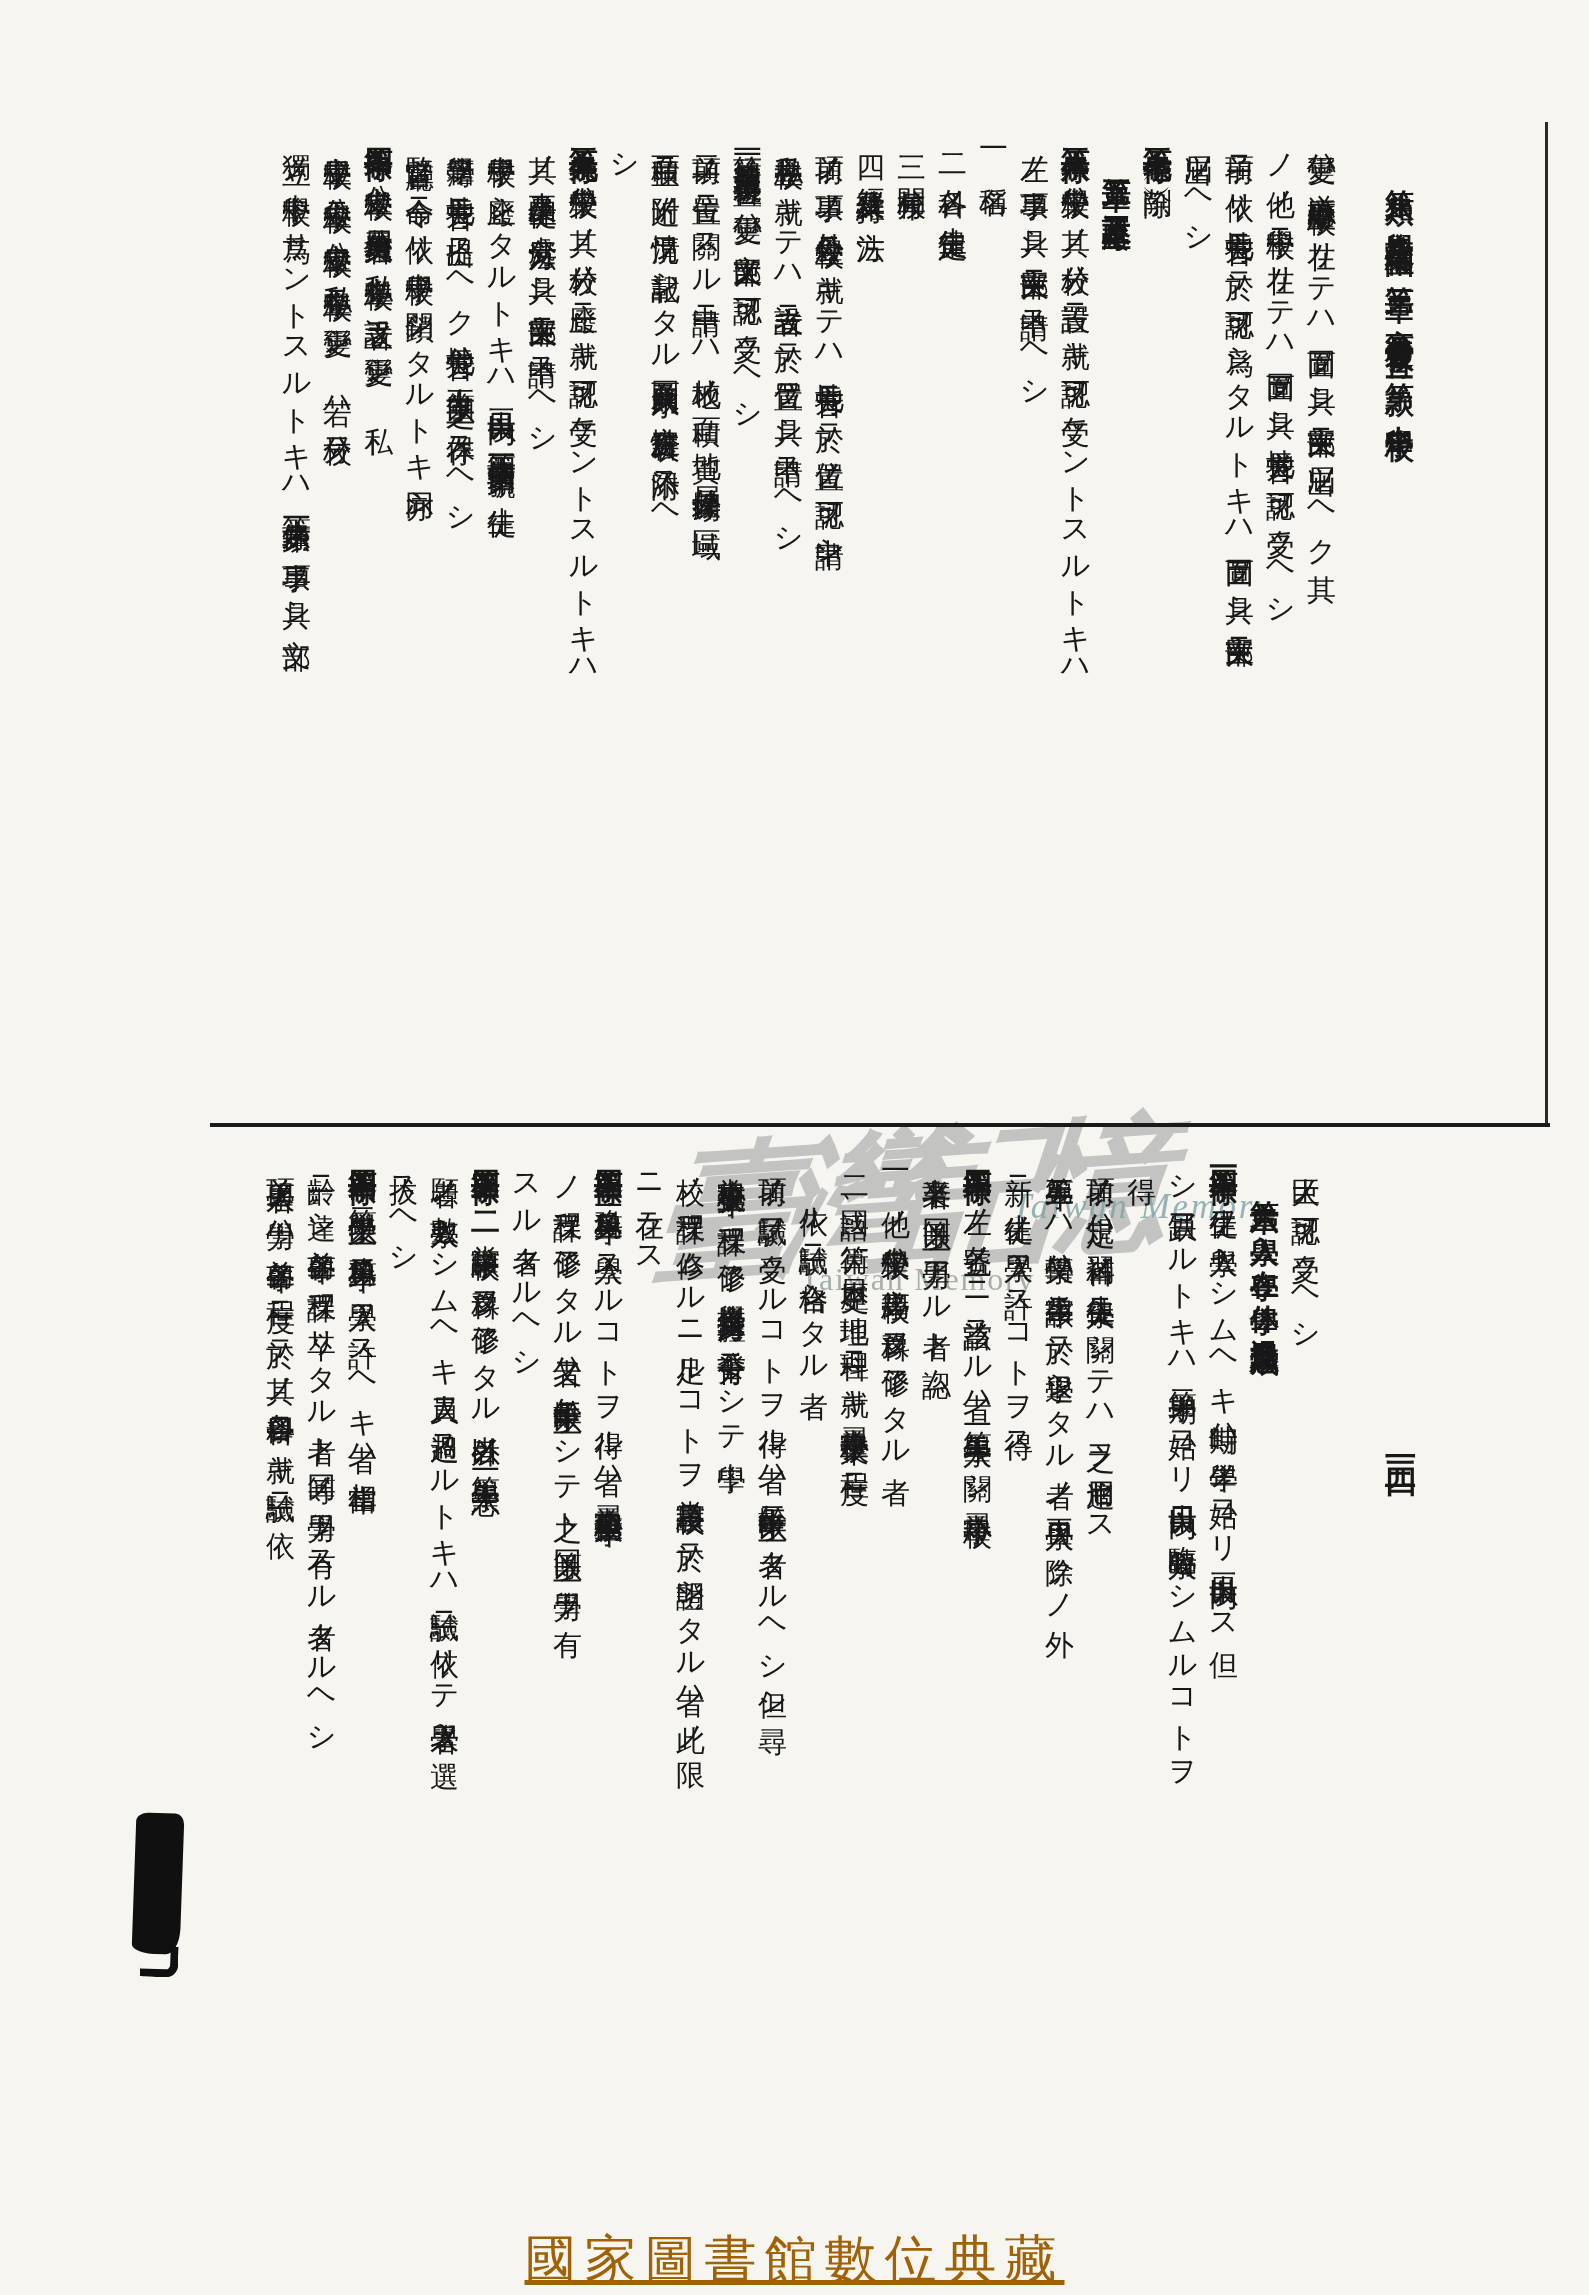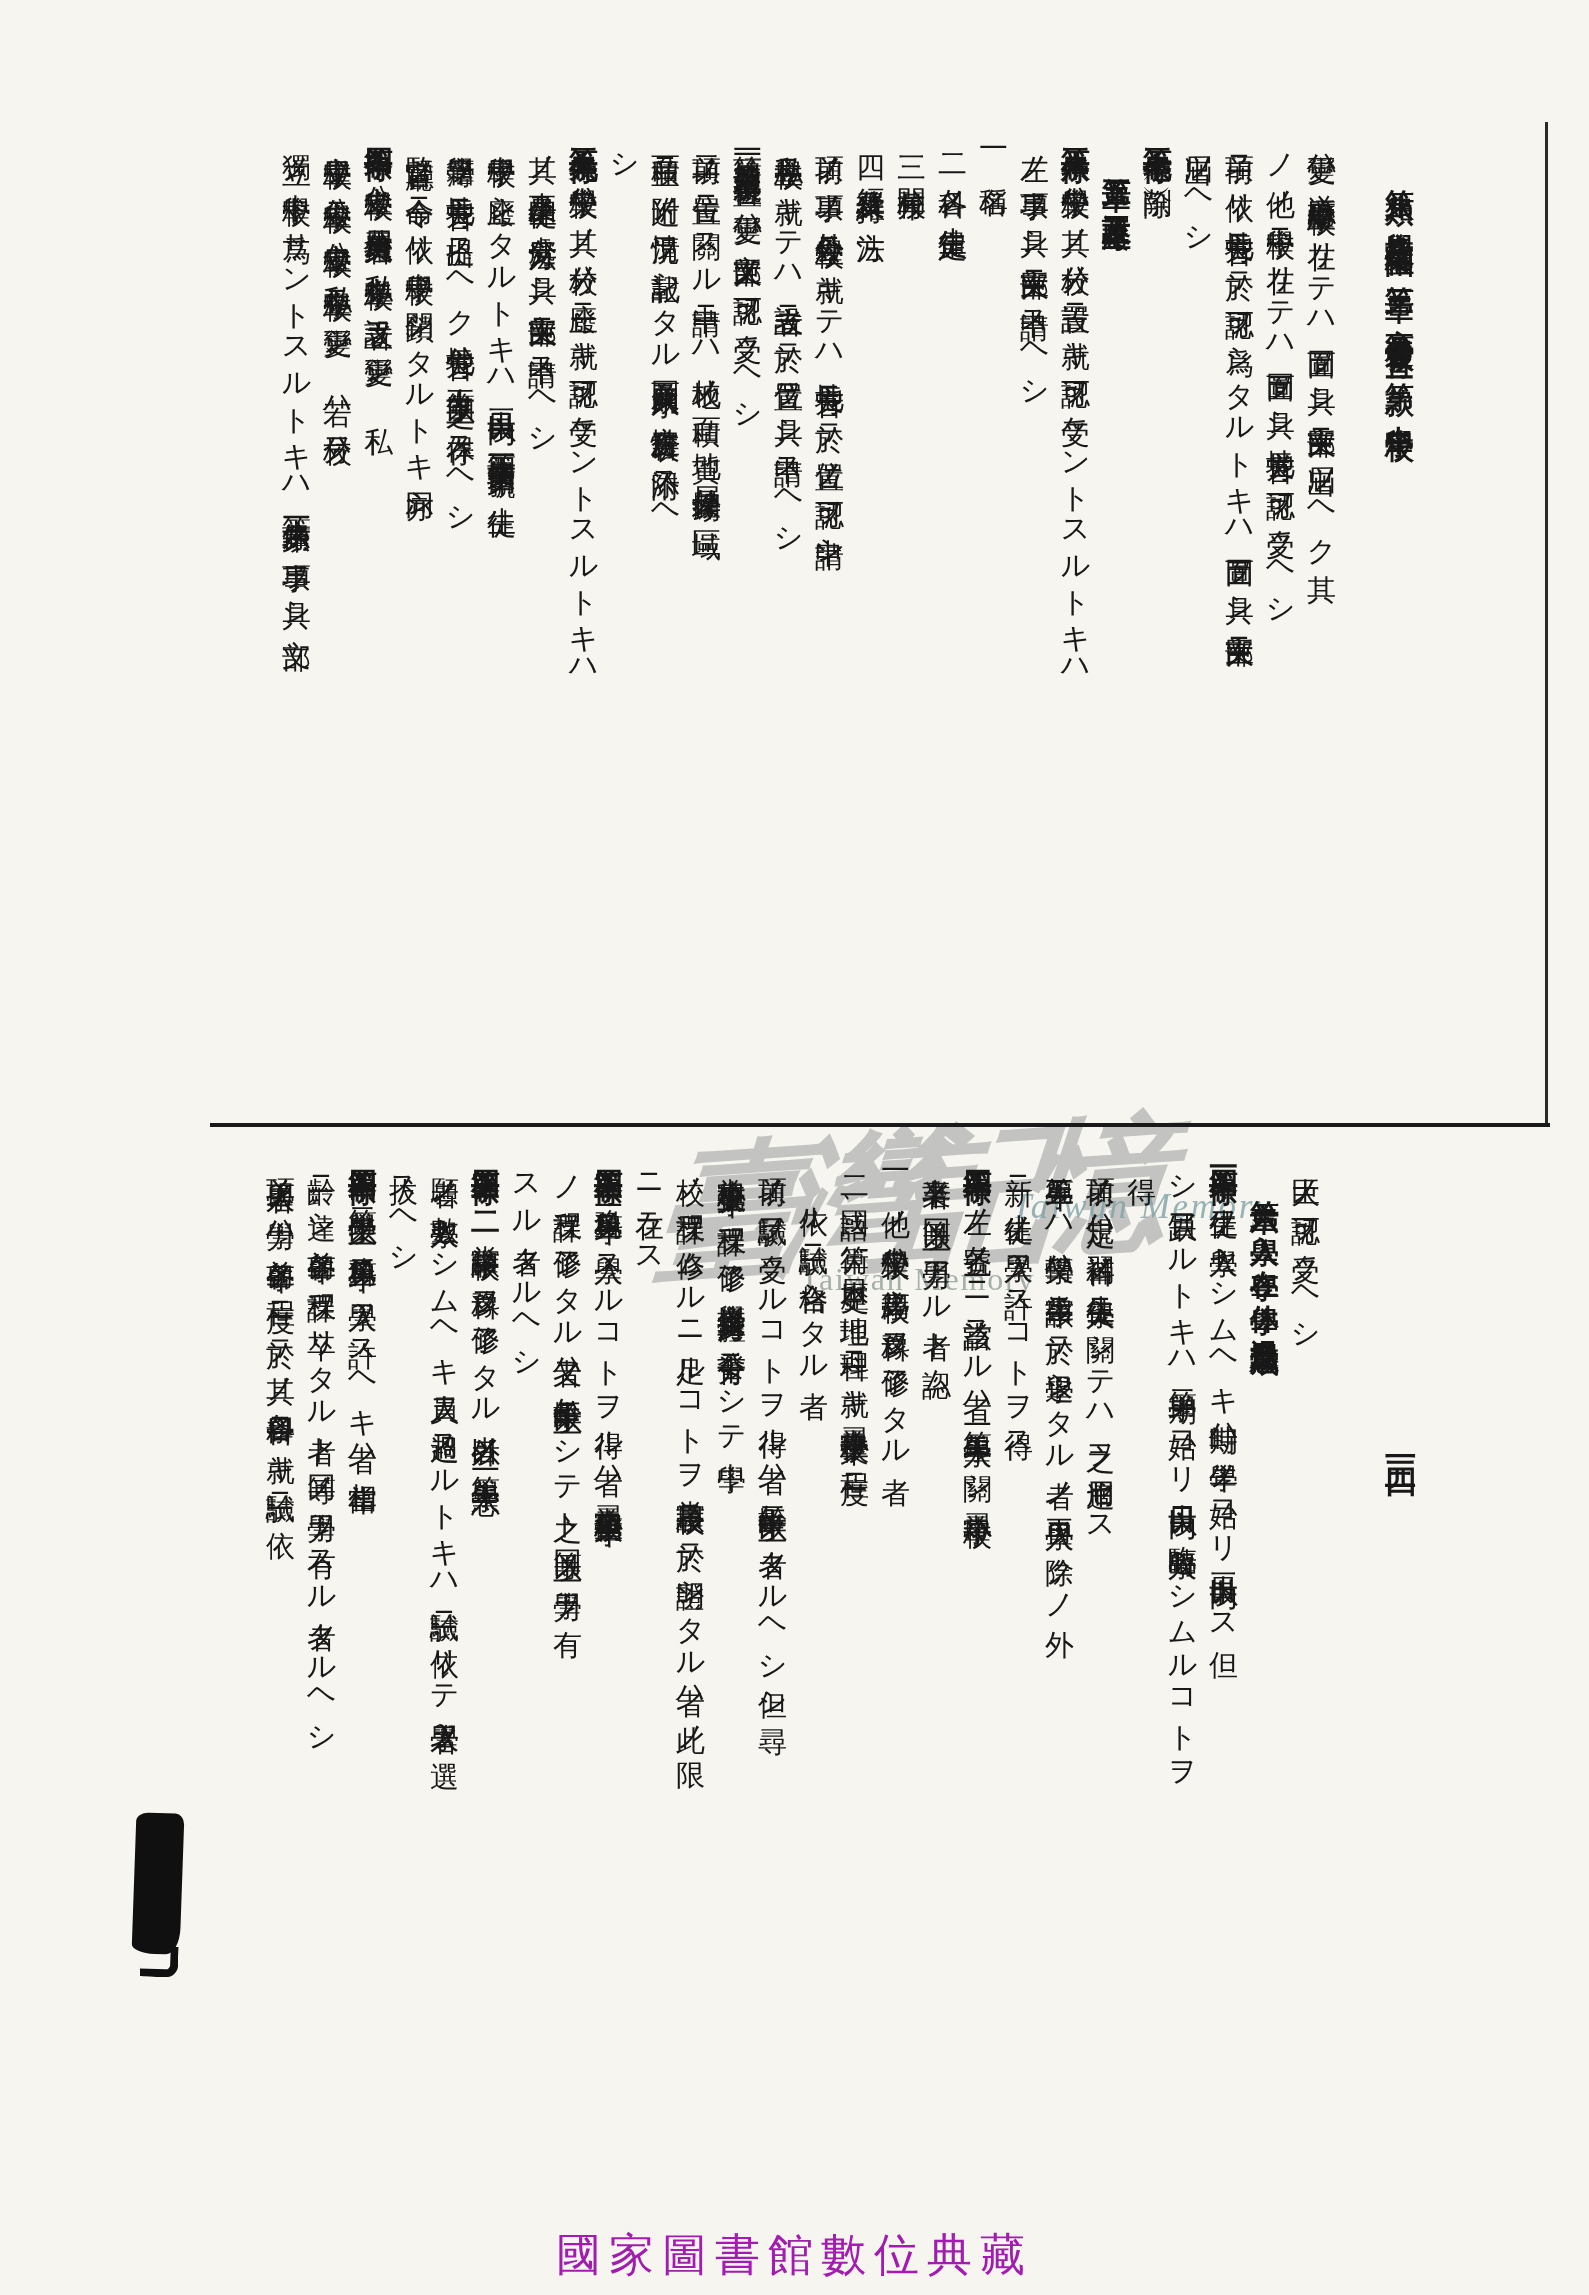--- a/index.html
+++ b/index.html
@@ -69,21 +69,21 @@
     transform:rotate(2deg);
   }
   .ink:after{
     content:"";position:absolute;left:8.8px;bottom:-23px;width:30px;height:23px;
     border:8px solid #101010;border-top:none;border-left:none;
     border-radius:0 0 12.4px 0;
   }
 
   .footer-caption{
     position:absolute;left:50%;top:2225px;transform:translateX(-50%);
-    font-size:45px;letter-spacing:8px;color:#a21caf;z-index:2;white-space:nowrap;
+    font-size:52px;letter-spacing:8px;color:#a16207;z-index:2;white-space:nowrap;text-decoration:underline;
   }
 </style>
 </head>
 <body>
 
 <div id="page">
 
   <div class="running-head">第八類　學校及幼稚園　第三章　高等普通敎育　第一款　中學校</div>
 
   <div class="edge-v"></div>

